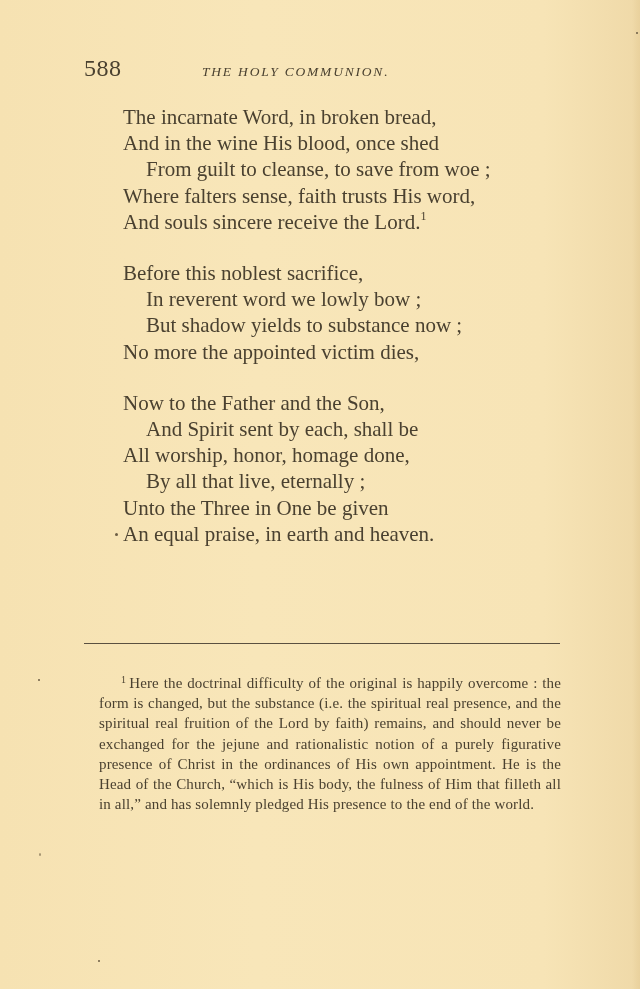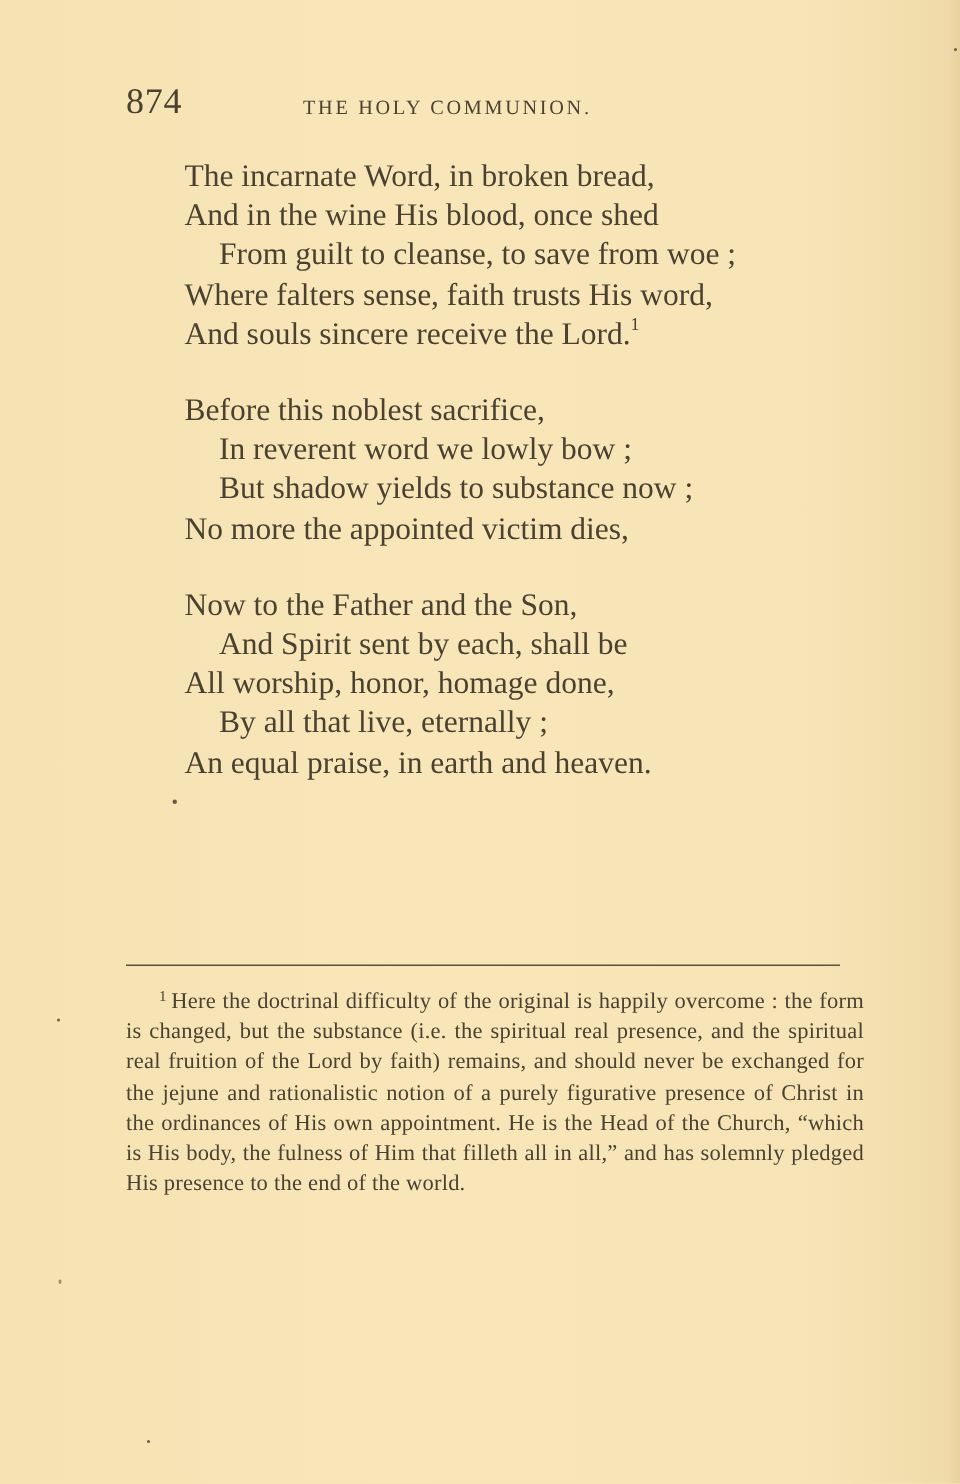--- a/index.html
+++ b/index.html
@@ -42,20 +42,21 @@
       letter-spacing: 0.5px;
       color: #4a4130;
     }
     .running-head {
       position: absolute;
       left: 118px;
       top: 9px;
       font-size: 13.5px;
       letter-spacing: 1.8px;
       color: #4a4130;
+      font-style: italic;
     }
     .poem {
       position: absolute;
       left: 123px;
       top: 104px;
       width: 420px;
     }
     .stanza {
       margin: 0 0 25px 0;
     }
@@ -88,42 +89,42 @@
       top: 658px;
       width: 492px;
       font-size: 15px;
       line-height: 20.2px;
       text-align: justify;
       color: #4a4130;
       letter-spacing: 0.15px;
     }
     .footnote .fn-para {
       text-indent: 22px;
-      margin: 0;
+      margin: 15px;
     }
     .fn-marker {
       font-size: 10px;
       vertical-align: 5px;
       line-height: 0;
       margin-right: 3px;
     }
     .speck {
       position: absolute;
       border-radius: 50%;
       background: #6b5d44;
     }
   </style>
 </head>
 <body>
 
 <div class="page">
   <div class="right-edge"></div>
 
   <div class="header">
-    <span class="page-number">874</span>
+    <span class="page-number">588</span>
     <span class="running-head">THE HOLY COMMUNION.</span>
   </div>
 
   <div class="poem">
     <div class="stanza">
       <span class="line"><span>The incarnate Word, in broken bread,</span></span>
       <span class="line"><span>And in the wine His blood, once shed</span></span>
       <span class="line indent"><span>From guilt to cleanse, to save from woe ;</span></span>
       <span class="line"><span>Where falters sense, faith trusts His word,</span></span>
       <span class="line"><span>And souls sincere receive the Lord.</span><sup class="fnref">1</sup></span>
@@ -134,20 +135,21 @@
       <span class="line indent"><span>In reverent word we lowly bow ;</span></span>
       <span class="line indent"><span>But shadow yields to substance now ;</span></span>
       <span class="line"><span>No more the appointed victim dies,</span></span>
     </div>
 
     <div class="stanza">
       <span class="line"><span>Now to the Father and the Son,</span></span>
       <span class="line indent"><span>And Spirit sent by each, shall be</span></span>
       <span class="line"><span>All worship, honor, homage done,</span></span>
       <span class="line indent"><span>By all that live, eternally ;</span></span>
+      <span class="line"><span>Unto the Three in One be given</span></span>
       <span class="line"><span>An equal praise, in earth and heaven.</span></span>
     </div>
   </div>
 
   <div class="rule"></div>
 
   <div class="footnote">
     <p class="fn-para"><sup class="fn-marker">1</sup><span>Here the doctrinal difficulty of the original is happily overcome : the form is changed, but the substance (i.e. the spiritual real presence, and the spiritual real fruition of the Lord by faith) remains, and should never be exchanged for the jejune and rationalistic notion of a purely figurative presence of Christ in the ordinances of His own appointment.  He is the Head of the Church, “which is His body, the fulness of Him that filleth all in all,” and has solemnly pledged His presence to the end of the world.</span></p>
   </div>
 

